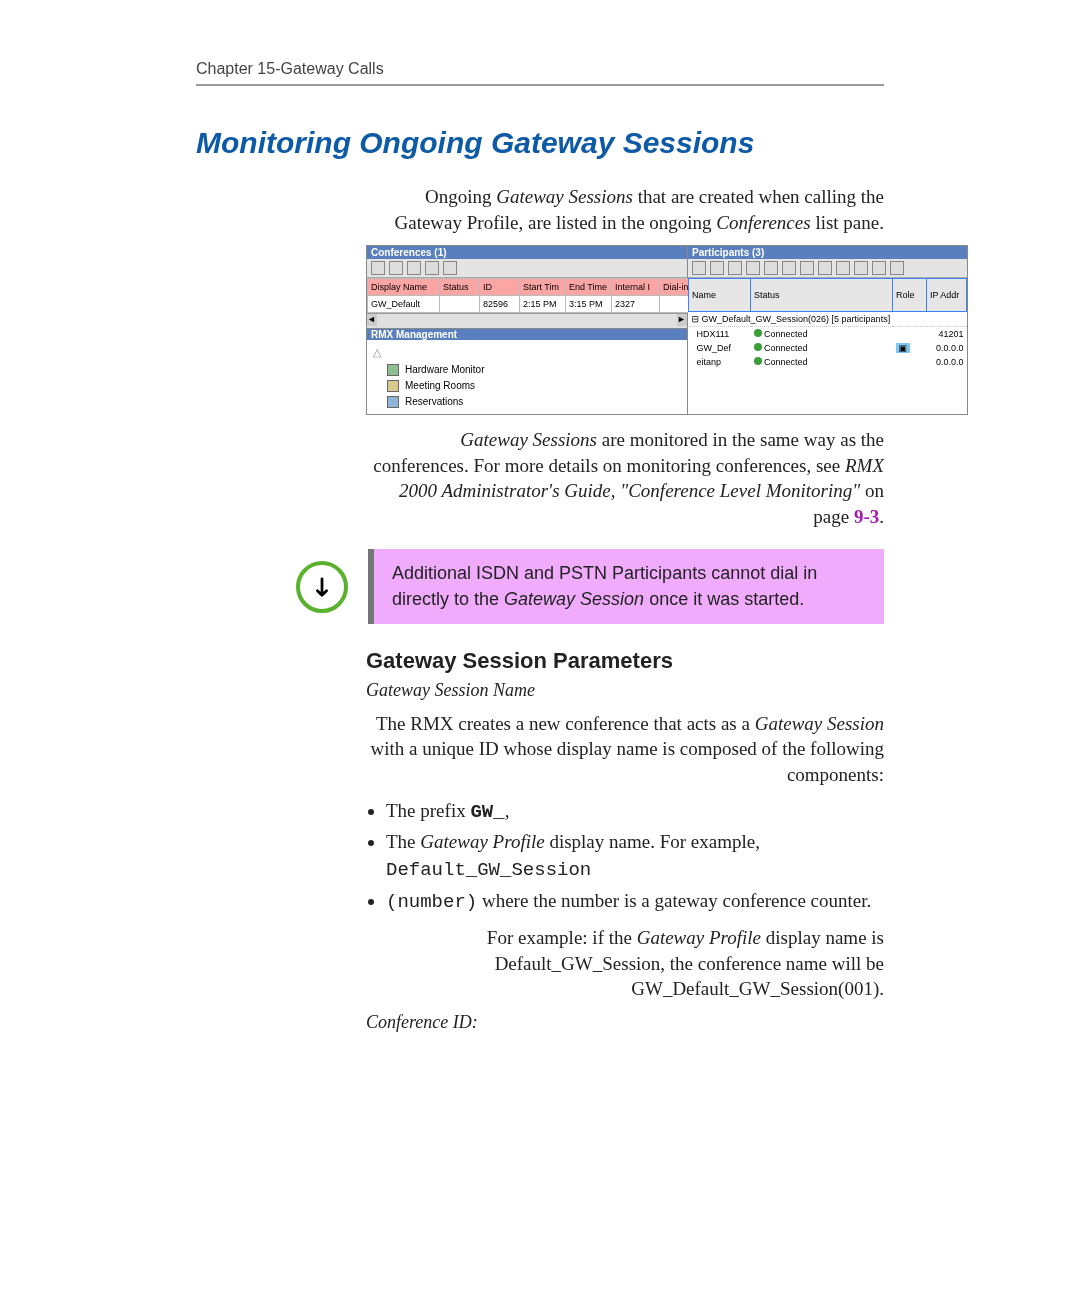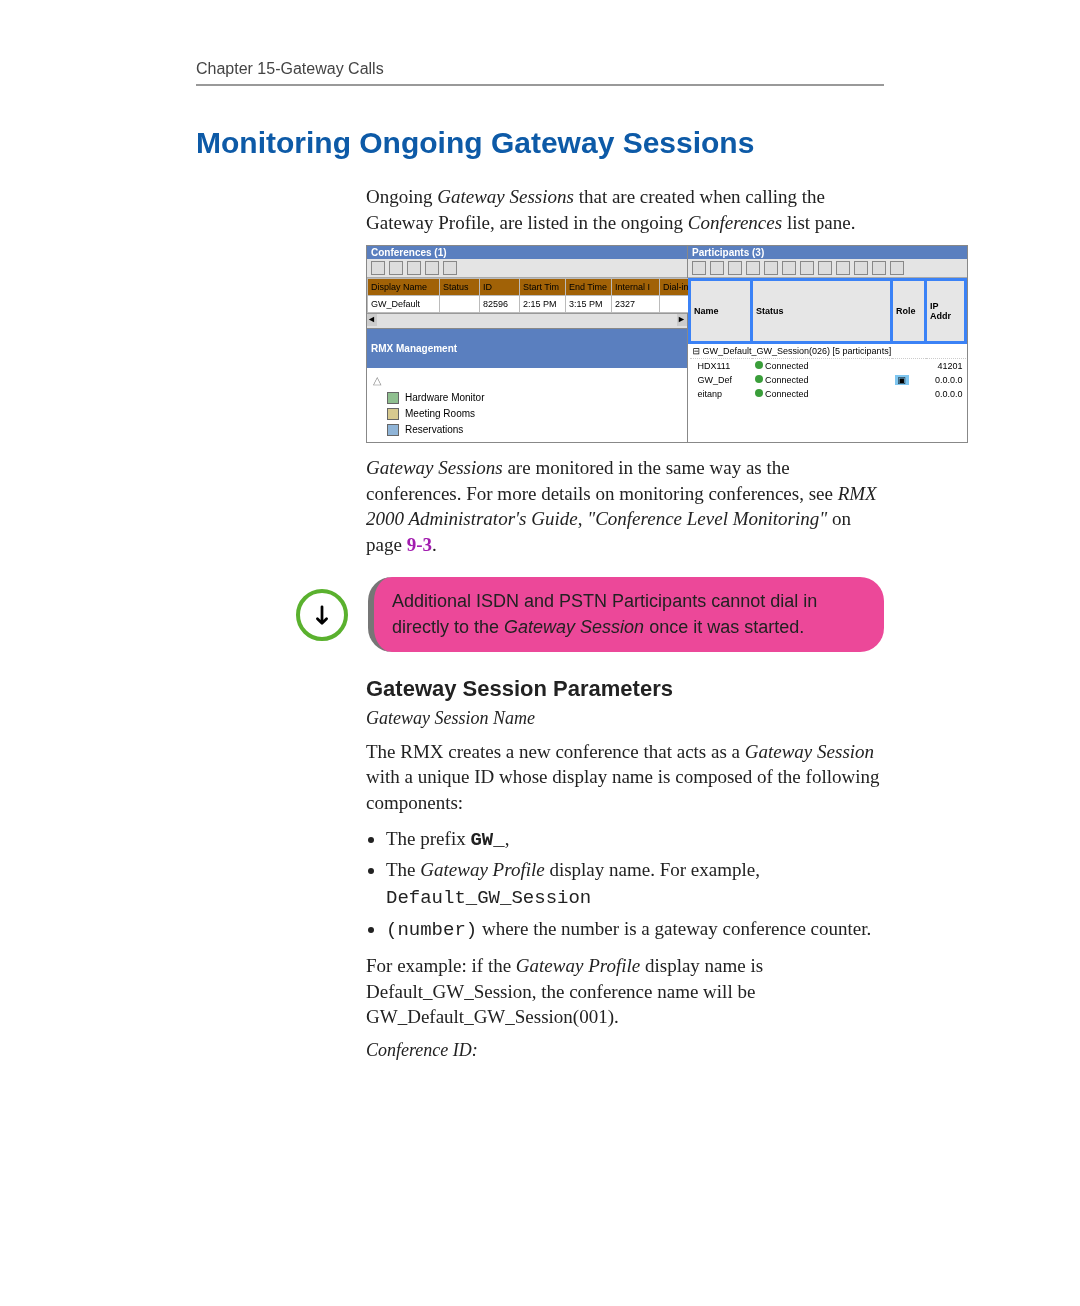--- a/index.html
+++ b/index.html
@@ -26,28 +26,30 @@
     border: 0;
     border-top: 2px solid #999;
     margin: 0 0 40px 0;
   }
   h1.section-title {
     color: #0d5aa7;
     font-family: Arial, Helvetica, sans-serif;
     font-weight: bold;
     font-size: 30px;
     margin: 20px 0 24px 0;
+    font-style: italic;
   }
   .body-indent {
     margin-left: 170px;
   }
   p {
     font-size: 19px;
     line-height: 1.35;
     margin: 10px 0;
+    text-align: right;
   }
   .italic { font-style: italic; }
   .bold { font-weight: bold; }
   .mono { font-family: "Courier New", monospace; }
   .link-num { color: #a21caf; font-weight: bold; }
 
   
   .screenshot {
     width: 600px;
     margin: 6px 0 12px 0;
@@ -89,72 +91,71 @@
   table.ss-table th, table.ss-table td {
     border: 1px solid #bbb;
     padding: 2px 3px;
     font-size: 9px;
     overflow: hidden;
     white-space: nowrap;
     text-overflow: clip;
     text-align: left;
     height: 12px;
   }
-  table.ss-table th { background: #a16207; font-weight: normal; }
+  table.ss-table th { background: #fca5a5; font-weight: normal; }
   .conf-body { flex:1; background: #fff; overflow:hidden; height:150px; position:relative;}
   .scroll-left { width:10px; height:12px; background:#ccc; display:inline-block;}
   .scrollbar {
     height: 14px;
     background: #e0e0e0;
     border-top: 1px solid #999;
     display: flex;
     justify-content: space-between;
   }
-  .mgmt-title { background:#5a7fbf; color:#fff; font-weight:bold; padding:14px 4px; font-size:10px;}
+  .mgmt-title { background:#5a7fbf; color:#fff; font-weight:bold; padding:0 4px; font-size:10px;}
   .mgmt-area {
     background:#fff;
     border-top:1px solid #888;
   }
   .mgmt-tree { padding:4px 6px; font-size:10px; line-height:1.6;}
   .mgmt-tree .item { display:flex; align-items:center; gap:6px; padding-left:14px;}
   .mgmt-tree .tree-ico { width:10px;height:10px;background:#8fbf8f;border:1px solid #666; display:inline-block;}
 
   
   .participants-body { background:#fff; flex:1; height:248px;}
   .part-group { font-weight:normal; padding:3px 4px; border-bottom:1px dotted #ccc;}
   .status-dot { width:8px;height:8px;border-radius:4px;background:#3a9e3a;display:inline-block;}
   .part-table { width:100%; border-collapse:collapse; background:#fff;}
-  .part-table th { border:3px solid #3b82f6; background:#e6e6e6; font-weight:bold; padding:20px 3px; font-size:9px; text-align:left;}
+  .part-table th { border:1px solid #3b82f6; background:#e6e6e6; font-weight:normal; padding:11px 3px; font-size:9px; text-align:left;}
   .part-table td { padding:2px 3px; font-size:9px; white-space:nowrap;}
 
   
   .note-block {
     display: flex;
     align-items: center;
     margin: 20px 0 24px 100px;
     gap: 20px;
   }
   .note-icon {
     width: 44px; height: 44px;
     border: 4px solid #5ab12e;
     border-radius: 50%;
     display:flex;align-items:center;justify-content:center;
     color:#000;
     flex-shrink:0;
     position:relative;
   }
   .note-icon svg { width: 22px; height: 22px; }
   .note-box {
-    background: #ec4899;
+    background: #f0abfc;
     border-left: 6px solid #767676;
     padding: 12px 18px;
     font-family: Arial, sans-serif;
     font-size: 18px;
     line-height: 1.4;
-    border-radius: 24px;
   }
 
   h2.subheading {
     font-family: Arial, Helvetica, sans-serif;
     font-weight: bold;
     font-size: 22px;
     margin: 24px 0 4px 0;
   }
   .subsub {
     font-style: italic;

